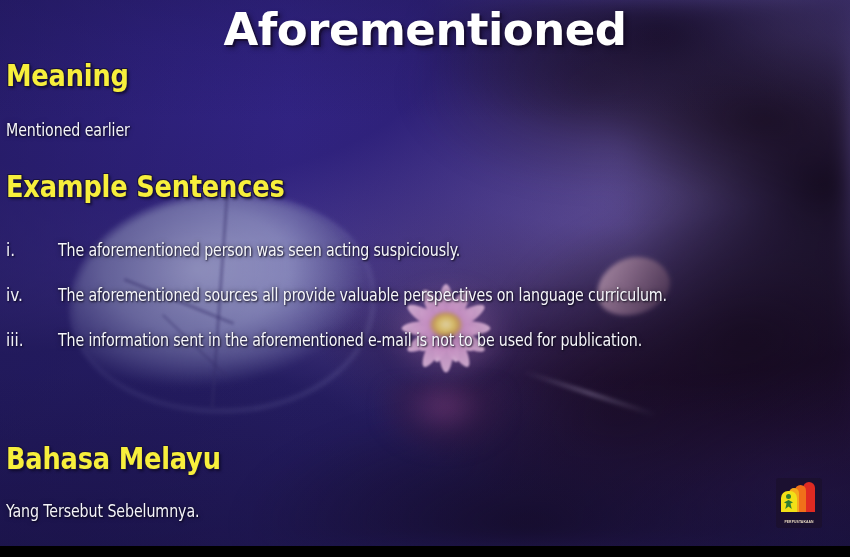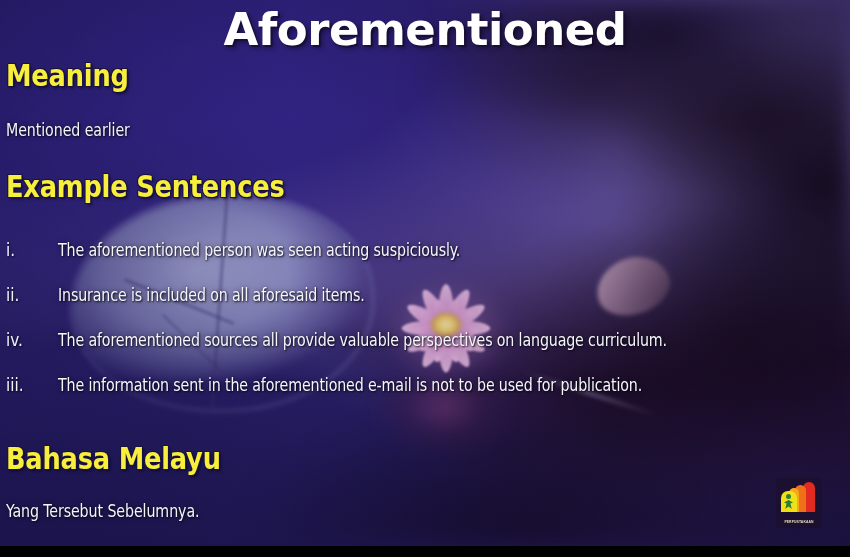--- a/index.html
+++ b/index.html
@@ -300,24 +300,20 @@
     <div class="body-text" id="meaning-text">Mentioned earlier</div>
 
     <div class="yellow-head" id="head-examples">Example Sentences</div>
 
     <div id="sentences">
       <div class="sentence-row">
         <span class="roman">i.</span>
         <span class="sentence">The aforementioned person was seen acting suspiciously.</span>
       </div>
       <div class="sentence-row">
-        <span class="roman">ii.</span>
-        <span class="sentence">Insurance is included on all aforesaid items.</span>
-      </div>
-      <div class="sentence-row">
         <span class="roman">iv.</span>
         <span class="sentence">The aforementioned sources all provide valuable perspectives on language curriculum.</span>
       </div>
       <div class="sentence-row">
         <span class="roman">iii.</span>
         <span class="sentence">The information sent in the aforementioned e-mail is not to be used for publication.</span>
       </div>
     </div>
 
     <div class="yellow-head" id="head-malay">Bahasa Melayu</div>

